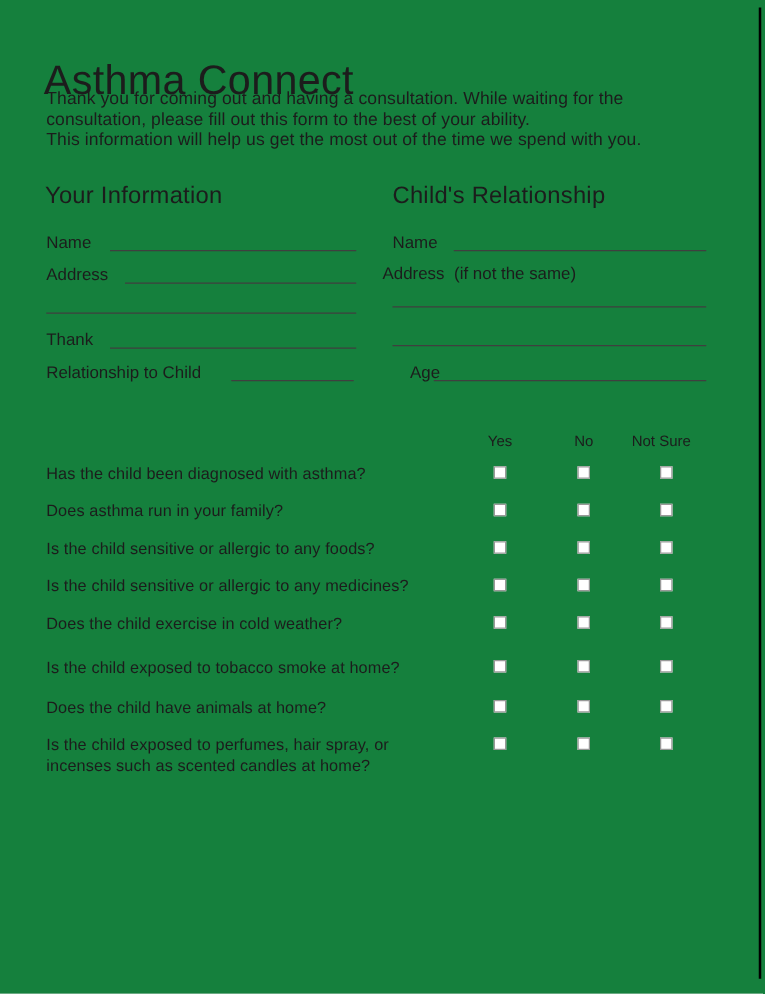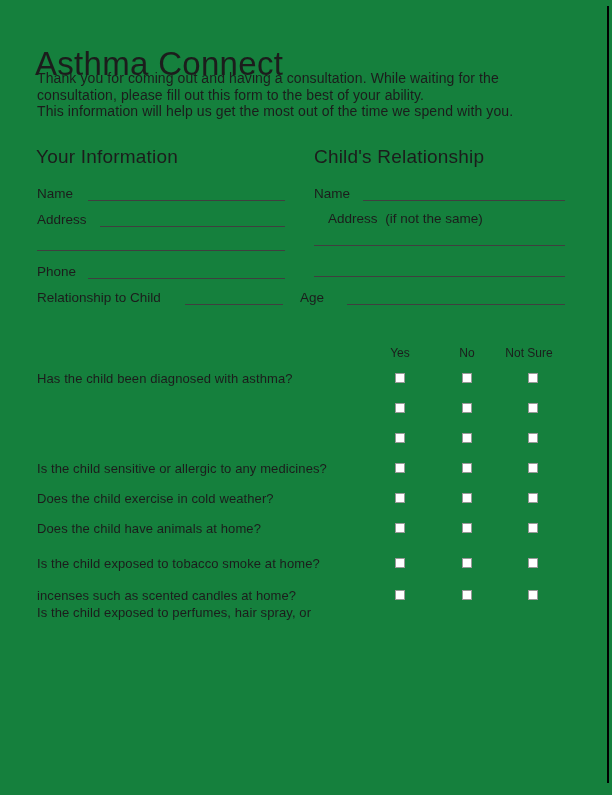--- a/index.html
+++ b/index.html
@@ -90,99 +90,101 @@
     <div class="intro-line">This information will help us get the most out of the time we spend with you.</div>
   </div>
 
   <div class="abs field-label" style="left:37px; top:186px;">Name</div>
   <div class="fill-line" style="left:88px; top:200px; width:197px;"></div>
 
   <div class="abs field-label" style="left:37px; top:212px;">Address</div>
   <div class="fill-line" style="left:100px; top:226px; width:185px;"></div>
   <div class="fill-line" style="left:37px; top:250px; width:248px;"></div>
 
-  <div class="abs field-label" style="left:37px; top:264px;">Phone</div>
+  <div class="abs field-label" style="left:37px; top:264px;">Thank</div>
   <div class="fill-line" style="left:88px; top:278px; width:197px;"></div>
 
   <div class="abs field-label" style="left:37px; top:290px;">Relationship to Child</div>
   <div class="fill-line" style="left:185px; top:304px; width:98px;"></div>
 
   <div class="abs section-heading" style="left:314px; top:146px;">Child's Relationship</div>
 
   <div class="abs field-label" style="left:314px; top:186px;">Name</div>
   <div class="fill-line" style="left:363px; top:200px; width:202px;"></div>
 
-  <div class="abs field-label" style="left:328px; top:211px;">
+  <div class="abs field-label" style="left:306px; top:211px;">
     <span>Address</span>
     <span style="margin-left:4px;">(if not the same)</span>
   </div>
   <div class="fill-line" style="left:314px; top:245px; width:251px;"></div>
   <div class="fill-line" style="left:314px; top:276px; width:251px;"></div>
 
-  <div class="abs field-label" style="left:300px; top:290px;">Age</div>
+  <div class="abs field-label" style="left:328px; top:290px;">Age</div>
   <div class="fill-line" style="left:347px; top:304px; width:218px;"></div>
 
   <div class="abs qtable">
 
     <div class="qheader">
       <span class="qcol-label" style="left:363px;">Yes</span>
       <span class="qcol-label" style="left:430px;">No</span>
       <span class="qcol-label" style="left:492px;">Not Sure</span>
     </div>
 
     <div class="qrow">
       <div class="qtext">Has the child been diagnosed with asthma?</div>
       <span class="cb yes"></span>
       <span class="cb no"></span>
       <span class="cb ns"></span>
     </div>
 
     <div class="qrow">
+      <div class="qtext">Does asthma run in your family?</div>
       <span class="cb yes"></span>
       <span class="cb no"></span>
       <span class="cb ns"></span>
     </div>
 
     <div class="qrow">
+      <div class="qtext">Is the child sensitive or allergic to any foods?</div>
       <span class="cb yes"></span>
       <span class="cb no"></span>
       <span class="cb ns"></span>
     </div>
 
     <div class="qrow">
       <div class="qtext">Is the child sensitive or allergic to any medicines?</div>
       <span class="cb yes"></span>
       <span class="cb no"></span>
       <span class="cb ns"></span>
     </div>
 
     <div class="qrow">
       <div class="qtext">Does the child exercise in cold weather?</div>
       <span class="cb yes"></span>
       <span class="cb no"></span>
       <span class="cb ns"></span>
     </div>
 
+    <div class="qrow tall gap-before">
+      <div class="qtext">Is the child exposed to tobacco smoke at home?</div>
+      <span class="cb yes"></span>
+      <span class="cb no"></span>
+      <span class="cb ns"></span>
+    </div>
+
     <div class="qrow">
       <div class="qtext">Does the child have animals at home?</div>
       <span class="cb yes"></span>
       <span class="cb no"></span>
       <span class="cb ns"></span>
     </div>
 
-    <div class="qrow tall gap-before">
-      <div class="qtext">Is the child exposed to tobacco smoke at home?</div>
-      <span class="cb yes"></span>
-      <span class="cb no"></span>
-      <span class="cb ns"></span>
-    </div>
-
     <div class="qrow two-line">
+      <div class="qtext">Is the child exposed to perfumes, hair spray, or</div>
       <div class="qtext">incenses such as scented candles at home?</div>
-      <div class="qtext">Is the child exposed to perfumes, hair spray, or</div>
       <span class="cb yes"></span>
       <span class="cb no"></span>
       <span class="cb ns"></span>
     </div>
 
   </div>
 
   <div class="scan-edge"></div>
 
 </div>

